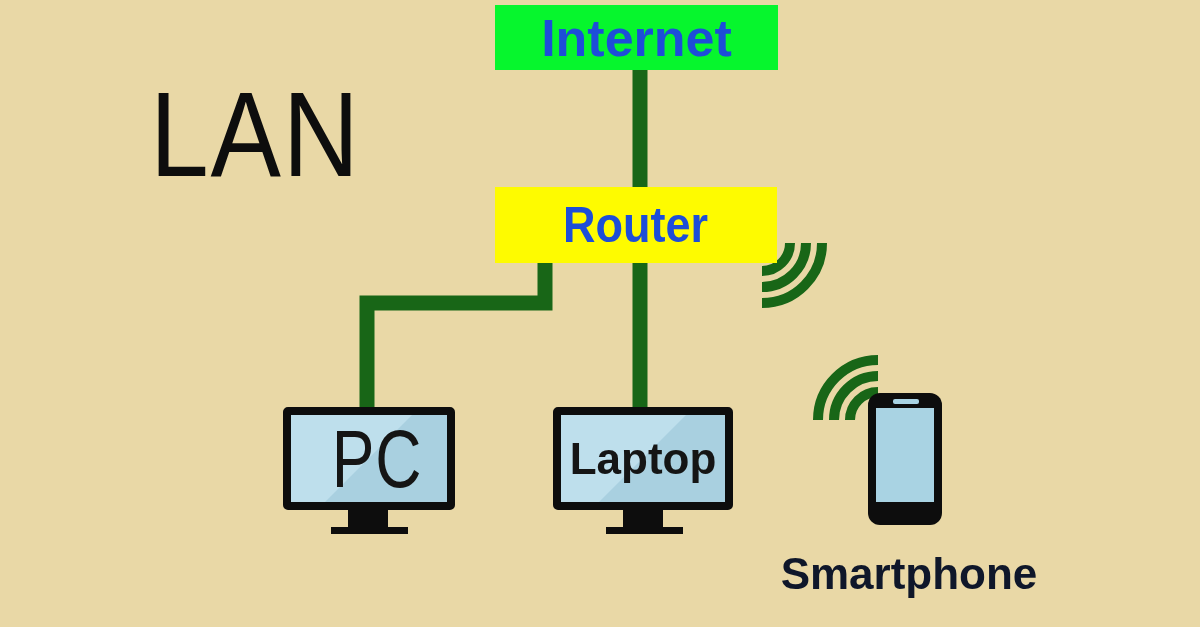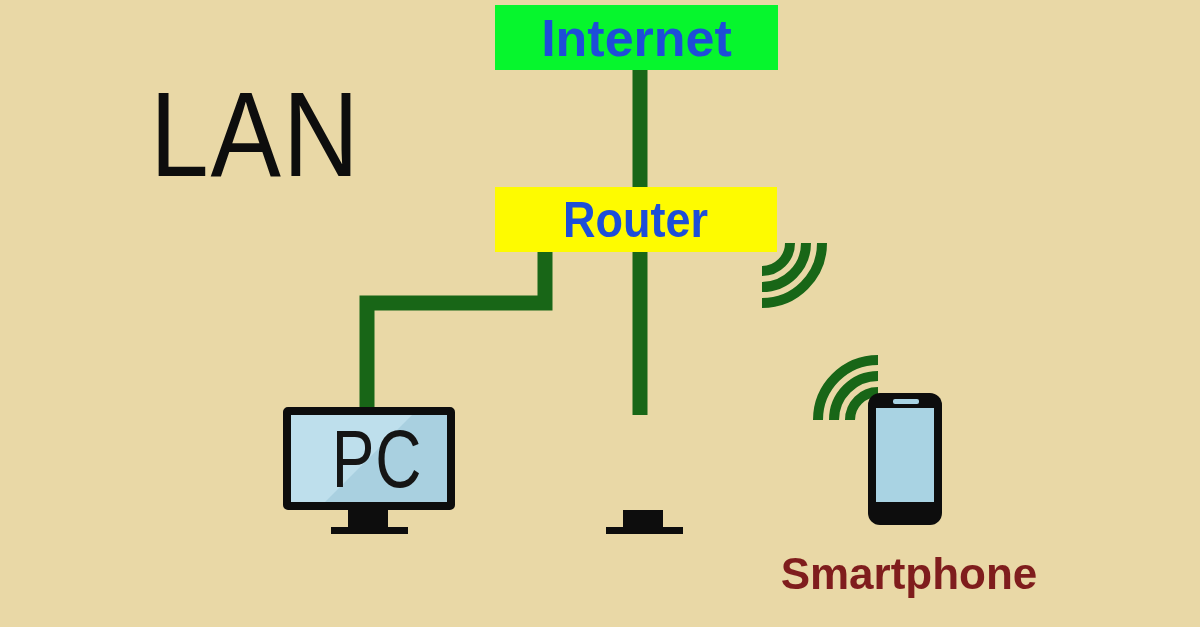--- a/index.html
+++ b/index.html
@@ -11,21 +11,21 @@
   .wires{position:absolute;left:0;top:0;}
   .wires path{fill:none;stroke:var(--cable-green,#186617);}
   .wires .cable{stroke-width:15;stroke-linejoin:miter;stroke-linecap:butt;}
   .wires .wifi{stroke-width:10;stroke-linecap:butt;}
 
   .node-box{
     position:absolute;display:flex;align-items:center;justify-content:center;
     color:#1d4ed8;font-weight:700;
   }
   .internet-box{left:495px;top:5px;width:283px;height:65px;background:var(--internet-green,#06F62D);font-size:52px;}
-  .router-box{left:495px;top:187px;width:282px;height:65px;background:var(--router-yellow,#FEFB00);font-size:50px;}
+  .router-box{left:495px;top:187px;width:282px;height:76px;background:var(--router-yellow,#FEFB00);font-size:50px;}
   .router-box .squish{display:inline-block;transform:scaleX(.9);}
 
   .diagram-title{
     position:absolute;left:150px;top:74px;font-size:120px;font-weight:400;color:#0d0d0d;
     line-height:1;transform:scaleX(.88);transform-origin:left top;letter-spacing:2px;
   }
 
   .monitor{
     position:absolute;width:172px;height:103px;box-sizing:border-box;
     border:8px solid var(--device-black,#0d0d0d);border-radius:5px;
@@ -43,21 +43,21 @@
 
   .phone{
     position:absolute;left:868px;top:393px;width:74px;height:132px;
     background:var(--device-black,#0d0d0d);border-radius:12px;
   }
   .phone-speaker{position:absolute;left:25px;top:6px;width:26px;height:5px;border-radius:2px;background:var(--phone-screen-blue,#A9D3E3);}
   .phone-screen{position:absolute;left:8px;top:15px;width:58px;height:94px;background:var(--phone-screen-blue,#A9D3E3);}
 
   .smartphone-label{
     position:absolute;left:773px;top:548px;width:272px;text-align:center;
-    font-size:44px;font-weight:700;color:#7f1d1d;line-height:1.2;
+    font-size:44px;font-weight:700;color:#0f172a;line-height:1.2;
   }
 </style>
 </head>
 <body>
 
 <div class="canvas">
 
   <svg class="wires" width="1200" height="627" viewBox="0 0 1200 627">
     <path class="cable" d="M640 60 L640 252"></path>
     <path class="cable" d="M640 252 L640 415"></path>
@@ -85,20 +85,23 @@
   <div class="node-box router-box">
     <span class="squish">Router</span>
   </div>
 
   <div class="monitor pc-monitor">
     <span class="pc-label">PC</span>
   </div>
   <div class="stand-neck pc-neck"></div>
   <div class="stand-base pc-base"></div>
 
+  <div class="monitor laptop-monitor">
+    <span class="laptop-label">Laptop</span>
+  </div>
   <div class="stand-neck laptop-neck"></div>
   <div class="stand-base laptop-base"></div>
 
   <div class="phone">
     <div class="phone-speaker"></div>
     <div class="phone-screen"></div>
   </div>
 
   <div class="smartphone-label">Smartphone</div>
 

